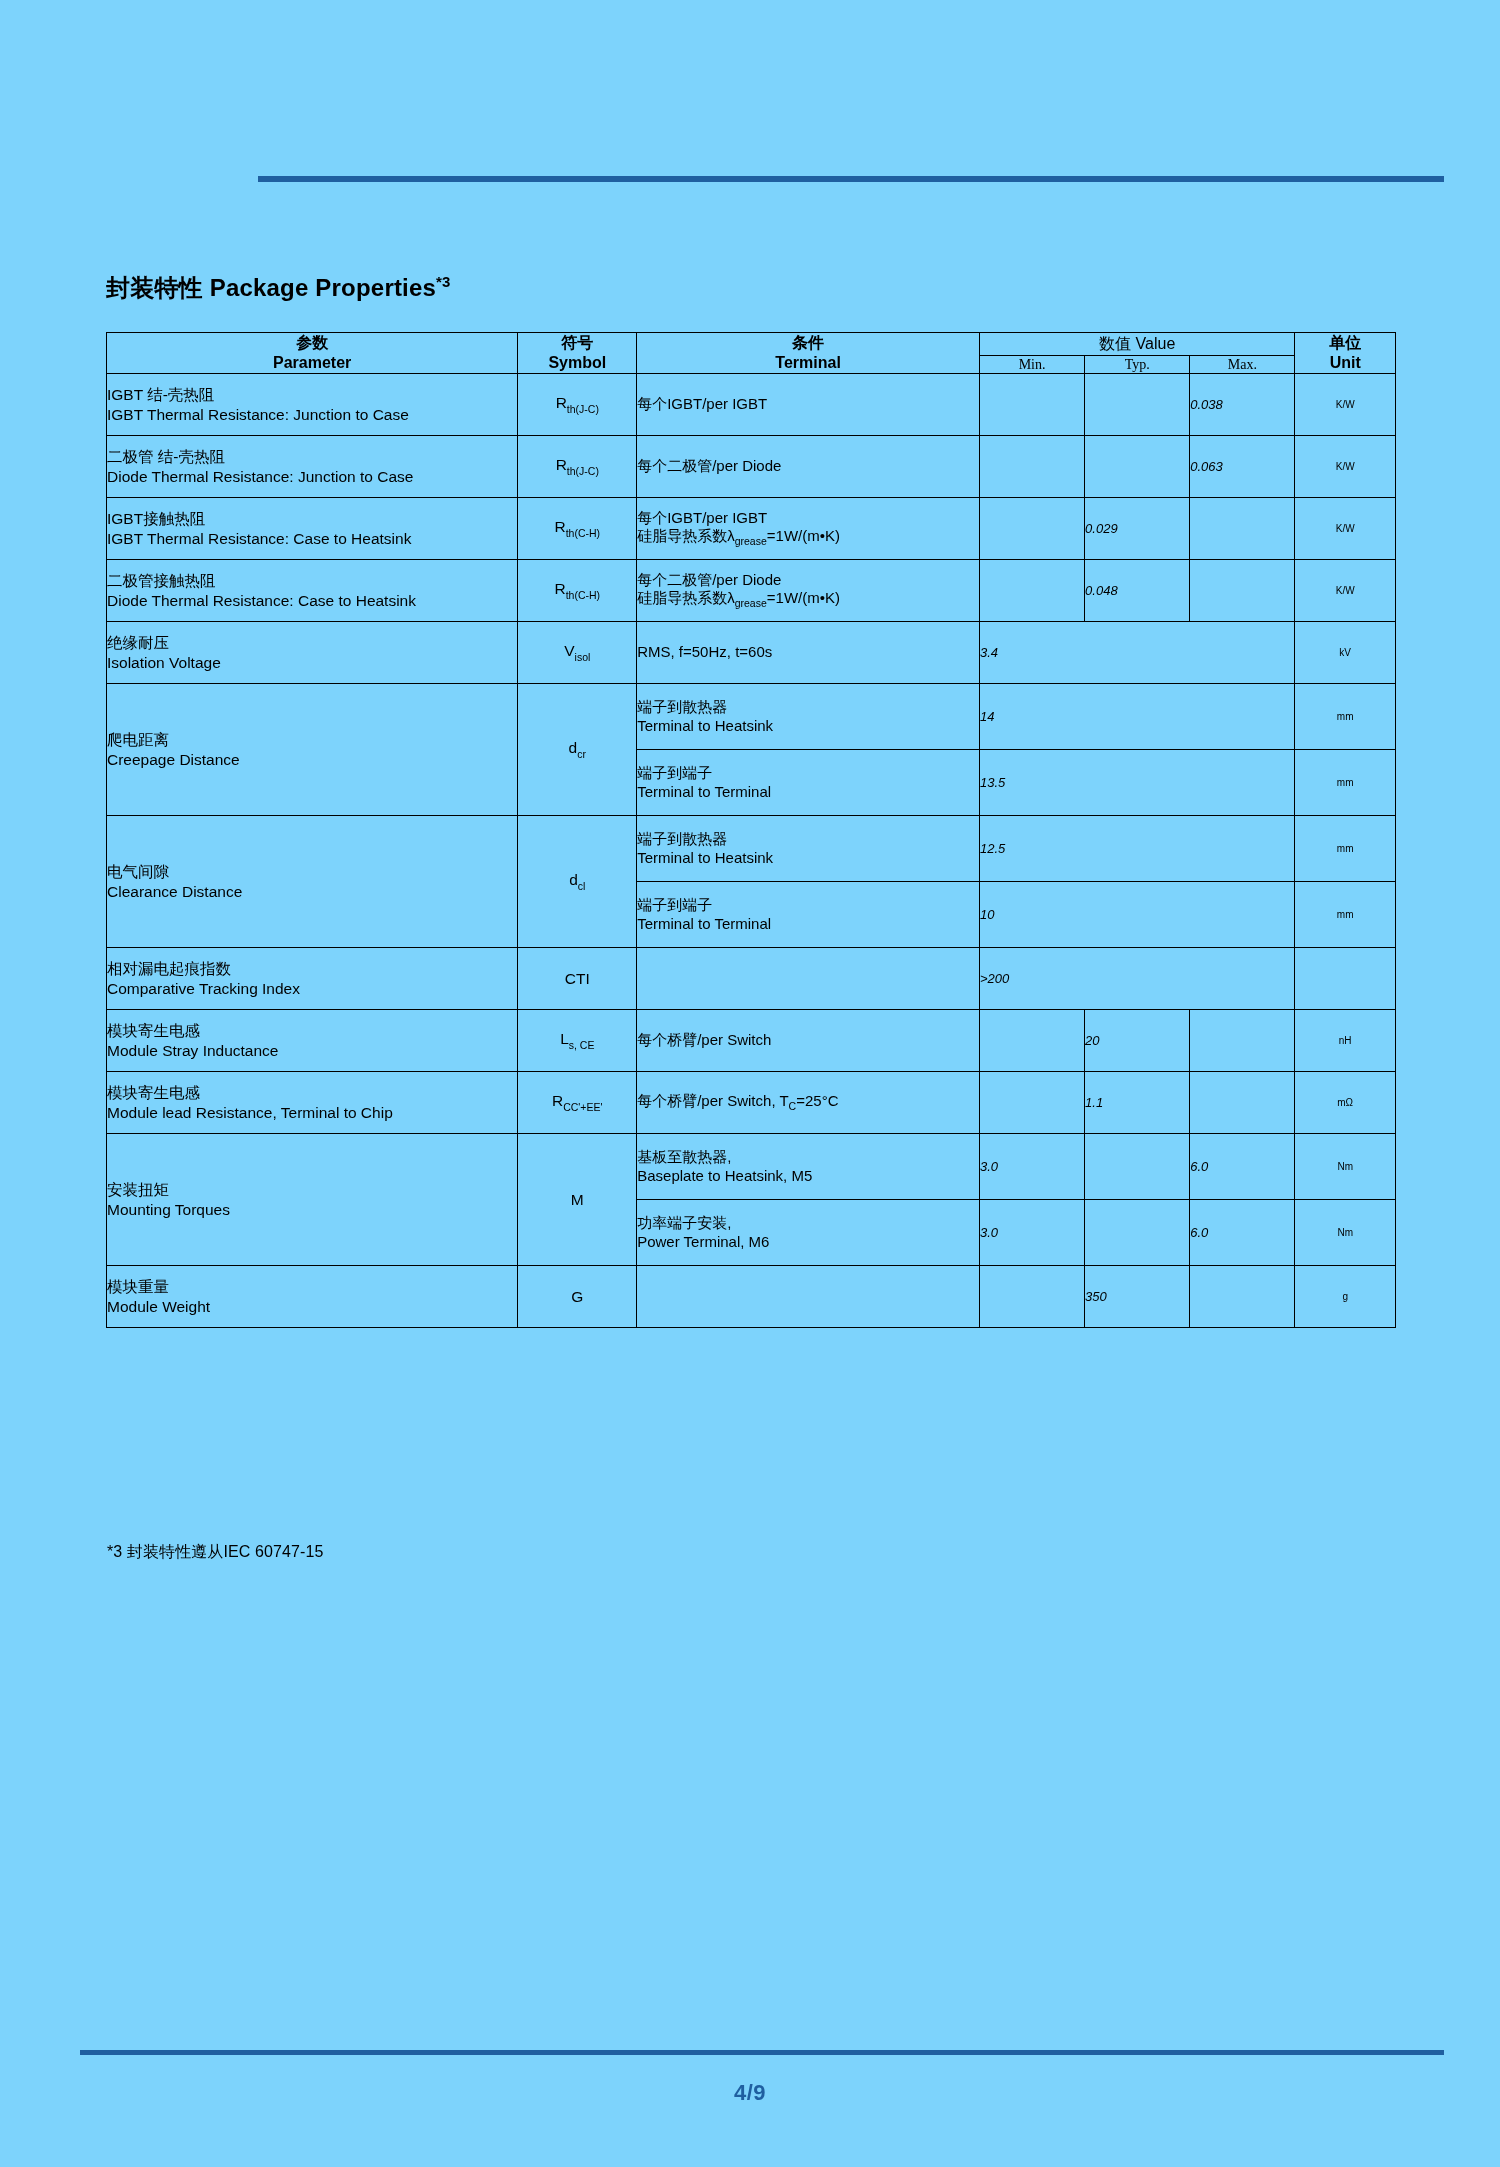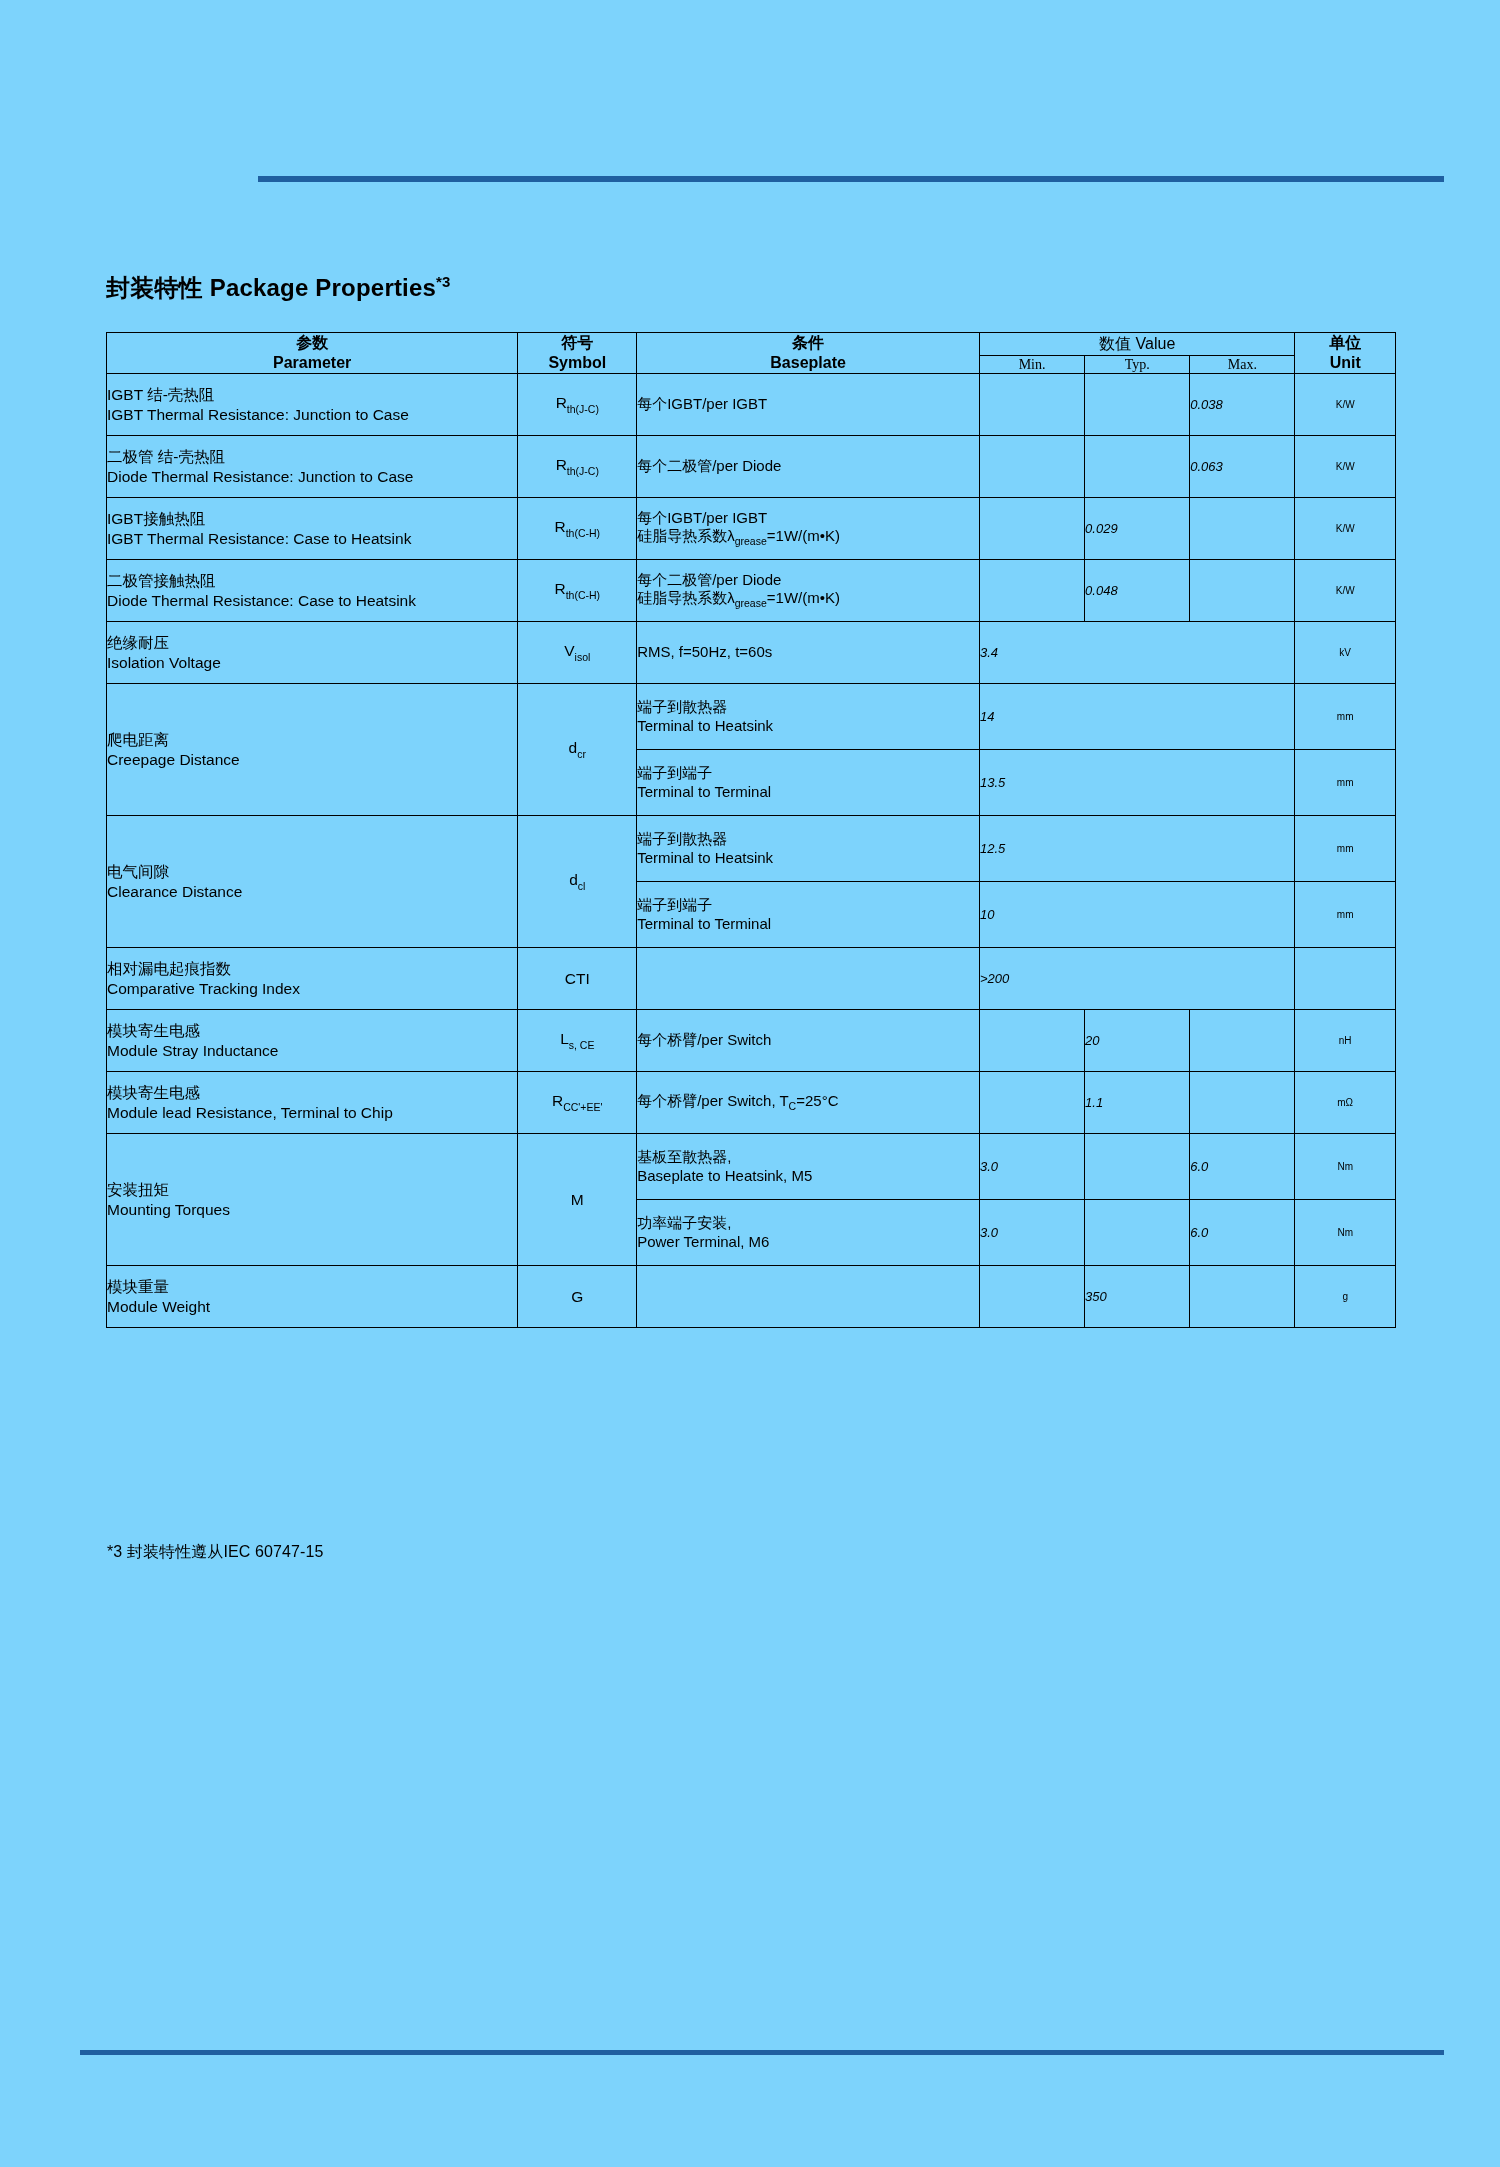--- a/index.html
+++ b/index.html
@@ -171,21 +171,21 @@
         <th class="hdr" rowspan="2">
           <span class="cn">参数</span>
           <span class="en">Parameter</span>
         </th>
         <th class="hdr" rowspan="2">
           <span class="cn">符号</span>
           <span class="en">Symbol</span>
         </th>
         <th class="hdr" rowspan="2">
           <span class="cn">条件</span>
-          <span class="en">Baseplate</span>
+          <span class="en">Terminal</span>
         </th>
         <th class="hdr-val" colspan="3">数值 Value</th>
         <th class="hdr" rowspan="2">
           <span class="cn">单位</span>
           <span class="en">Unit</span>
         </th>
       </tr>
       <tr>
         <th class="hdr-sub">Min.</th>
         <th class="hdr-sub">Typ.</th>
@@ -396,14 +396,15 @@
         <td class="c-num"></td>
         <td class="c-unit">g</td>
       </tr>
 
     </tbody>
   </table>
 
   <div class="footnote">*3 封装特性遵从IEC 60747-15</div>
 
   <div class="rule-bottom"></div>
+  <div class="page-number">4/9</div>
 
 </div>
 
 </body></html>

